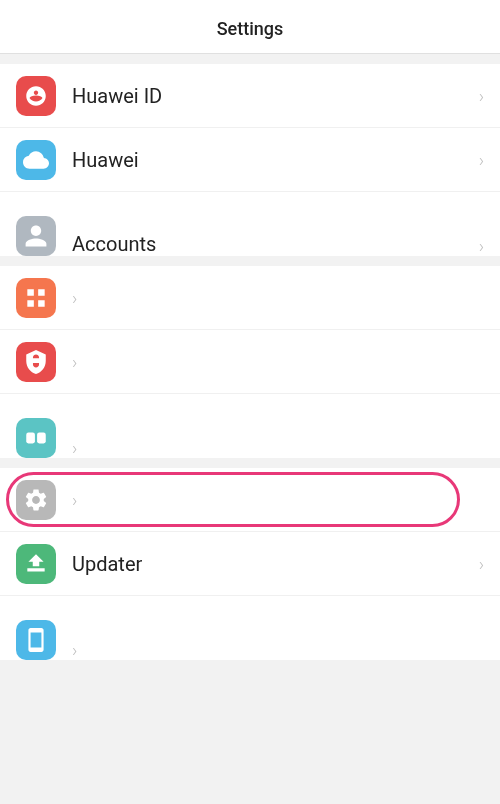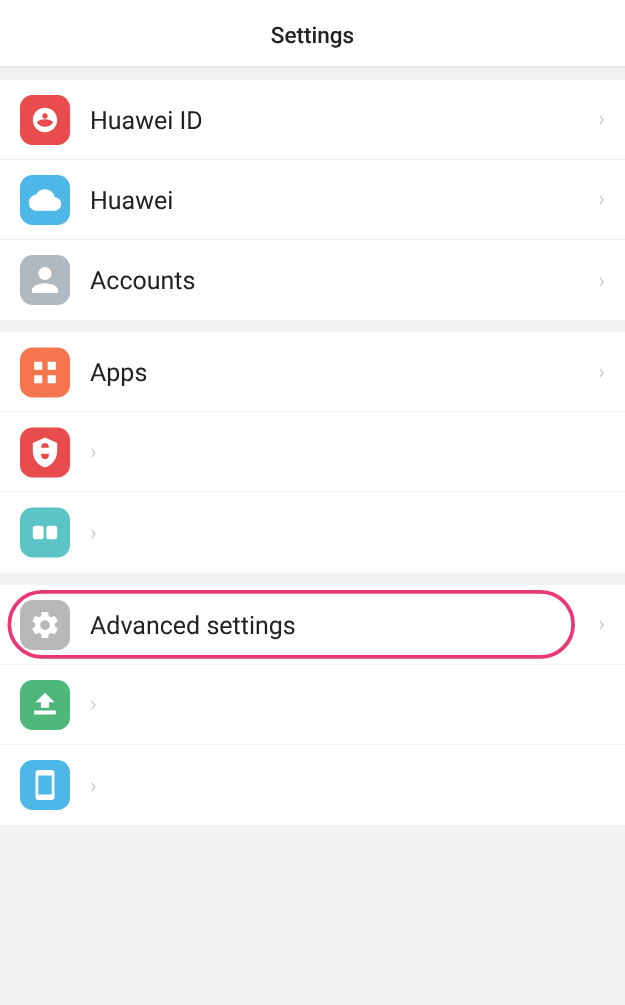--- a/index.html
+++ b/index.html
@@ -40,20 +40,21 @@
       padding: 0 16px;
       height: 64px;
       background-color: #ffffff;
       border-bottom: 1px solid #f0f0f0;
       cursor: pointer;
       position: relative;
     }
 
     .settings-item:last-child {
       border-bottom: none;
+      align-items: flex-end;
     }
 
     .icon-wrapper {
       width: 40px;
       height: 40px;
       border-radius: 10px;
       display: flex;
       align-items: center;
       justify-content: center;
       margin-right: 16px;
@@ -148,21 +149,20 @@
 </div>
 
 <div class="section-group">
 
   <div class="settings-item">
     <div class="icon-wrapper icon-apps">
       <svg class="icon-svg" viewBox="0 0 24 24">
         <path d="M4 4h6v6H4V4zm10 0h6v6h-6V4zM4 14h6v6H4v-6zm10 0h6v6h-6v-6z"></path>
       </svg>
     </div>
-    <span class="item-label">Apps</span>
     <span class="chevron">›</span>
   </div>
 
   <div class="settings-item">
     <div class="icon-wrapper icon-permission">
       <svg class="icon-svg" viewBox="0 0 24 24">
         <path d="M12 1L3 5v6c0 5.55 3.84 10.74 9 12 5.16-1.26 9-6.45 9-12V5l-9-4zm0 4c1.4 0 2.8 1.1 2.8 2.5v1h-5.6v-1C9.2 6.1 10.6 5 12 5zm2.8 9.25c0 1.54-1.26 2.75-2.8 2.75s-2.8-1.21-2.8-2.75V13h5.6v1.25z"></path>
       </svg>
     </div>
     <span class="chevron">›</span>
@@ -181,30 +181,30 @@
 </div>
 
 <div class="section-group">
 
   <div class="settings-item advanced-highlight">
     <div class="icon-wrapper icon-advanced">
       <svg class="icon-svg" viewBox="0 0 24 24">
         <path d="M19.14 12.94c.04-.3.06-.61.06-.94 0-.32-.02-.64-.07-.94l2.03-1.58c.18-.14.23-.41.12-.61l-1.92-3.32c-.12-.22-.37-.29-.59-.22l-2.39.96c-.5-.38-1.03-.7-1.62-.94l-.36-2.54c-.04-.24-.24-.41-.48-.41h-3.84c-.24 0-.43.17-.47.41l-.36 2.54c-.59.24-1.13.57-1.62.94l-2.39-.96c-.22-.08-.47 0-.59.22L2.74 8.87c-.12.21-.08.47.12.61l2.03 1.58c-.05.3-.09.63-.09.94s.02.64.07.94l-2.03 1.58c-.18.14-.23.41-.12.61l1.92 3.32c.12.22.37.29.59.22l2.39-.96c.5.38 1.03.7 1.62.94l.36 2.54c.05.24.24.41.48.41h3.84c.24 0 .44-.17.47-.41l.36-2.54c.59-.24 1.13-.56 1.62-.94l2.39.96c.22.08.47 0 .59-.22l1.92-3.32c.12-.22.07-.47-.12-.61l-2.01-1.58zM12 15.6c-1.98 0-3.6-1.62-3.6-3.6s1.62-3.6 3.6-3.6 3.6 1.62 3.6 3.6-1.62 3.6-3.6 3.6z"></path>
       </svg>
     </div>
-    <span class="item-label">Advanced settings</span>
     <span class="chevron">›</span>
   </div>
 
   <div class="settings-item">
     <div class="icon-wrapper icon-updater">
       <svg class="icon-svg" viewBox="0 0 24 24">
         <path d="M4 16v3h16v-3H4zm8-13L5 10h4v4h6v-4h4L12 3z"></path>
       </svg>
     </div>
+    <span class="item-label">Updater</span>
     <span class="chevron">›</span>
   </div>
 
   <div class="settings-item">
     <div class="icon-wrapper icon-aboutphone">
       <svg class="icon-svg" viewBox="0 0 24 24">
         <path d="M17 1.01L7 1c-1.1 0-2 .9-2 2v18c0 1.1.9 2 2 2h10c1.1 0 2-.9 2-2V3c0-1.1-.9-1.99-2-1.99zM17 19H7V5h10v14z"></path>
       </svg>
     </div>
     <span class="chevron">›</span>

